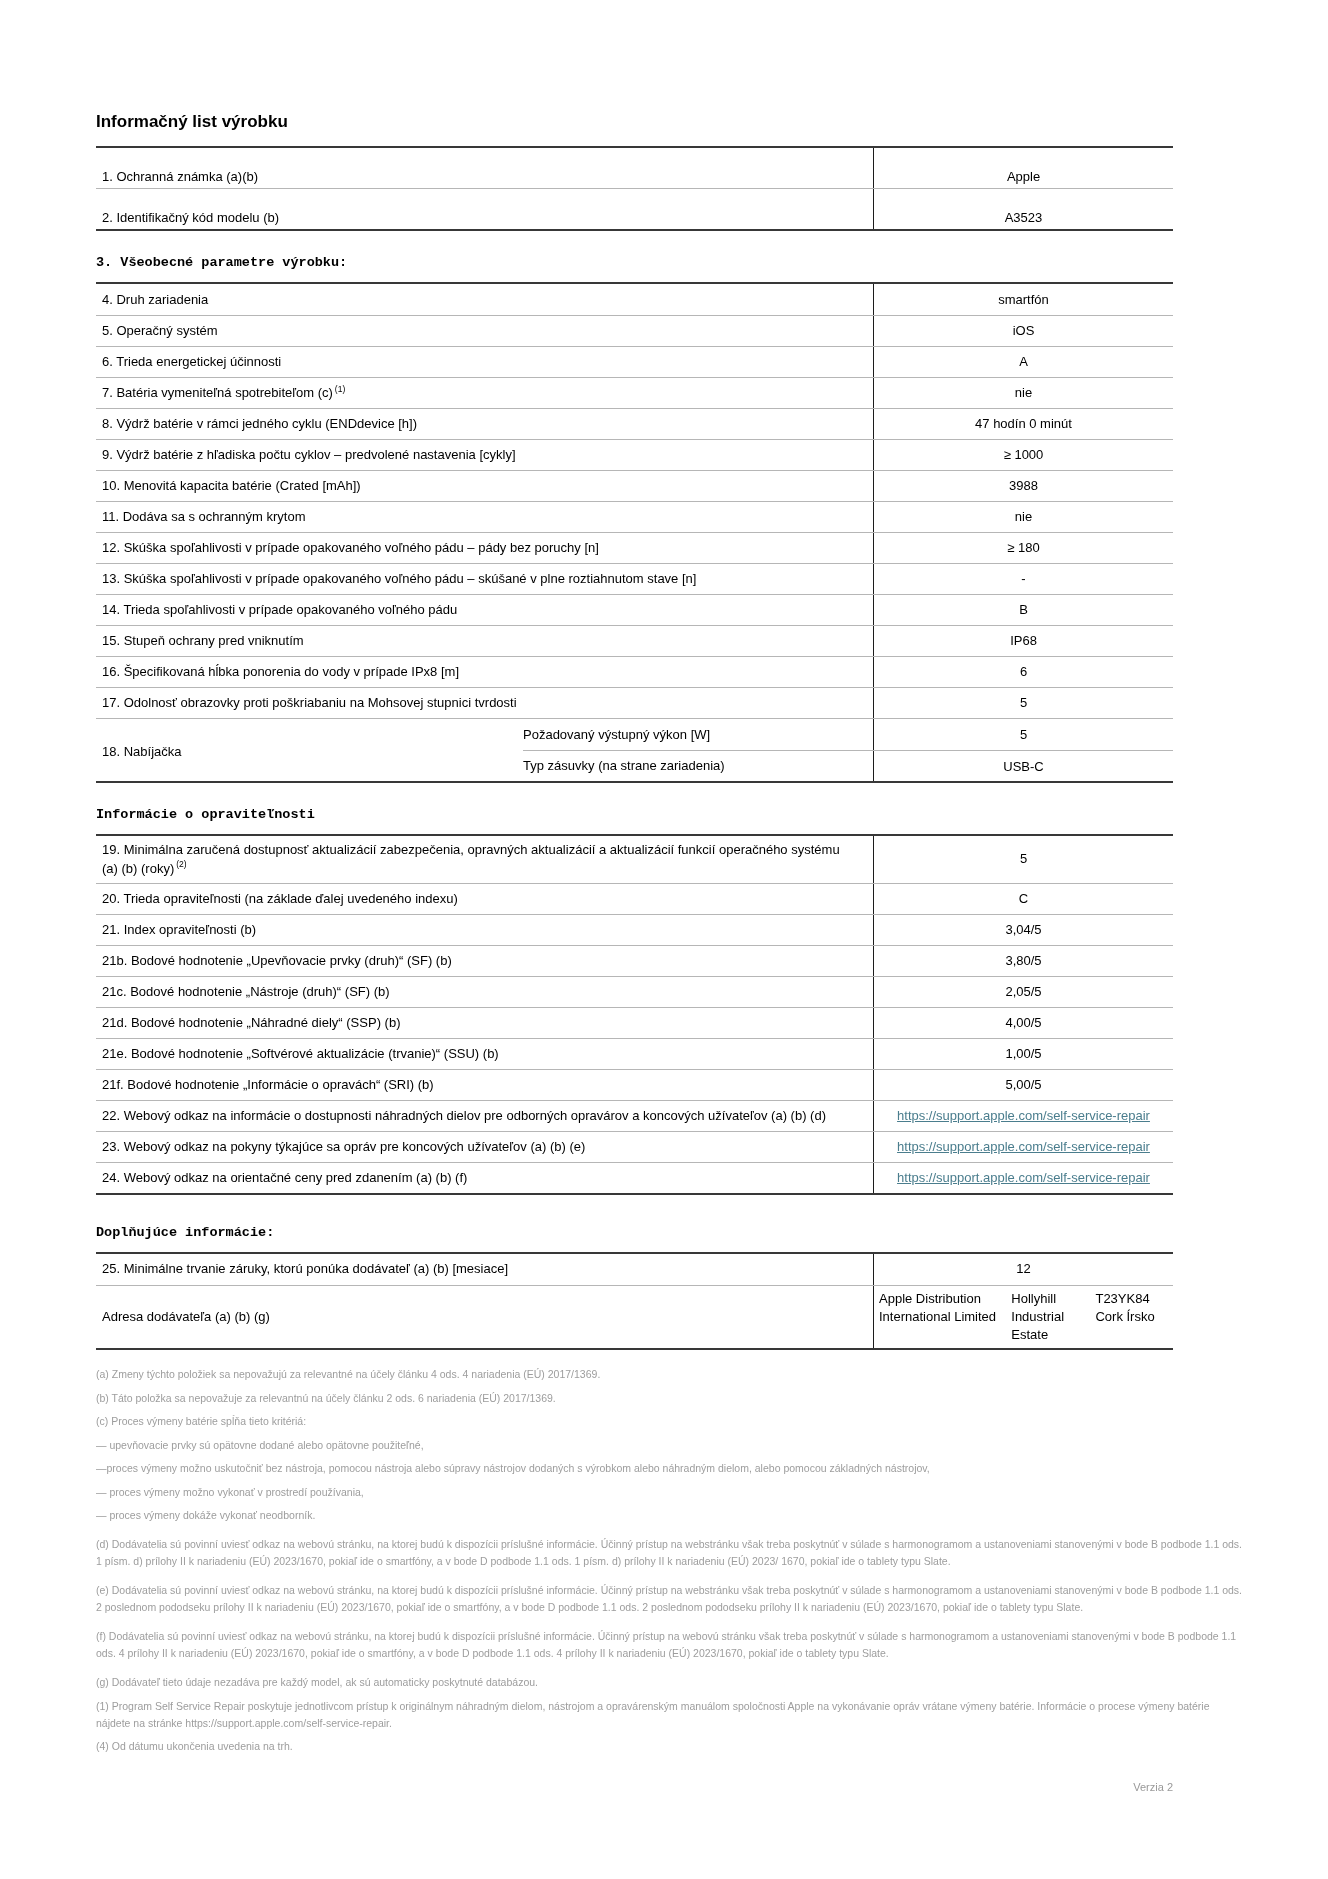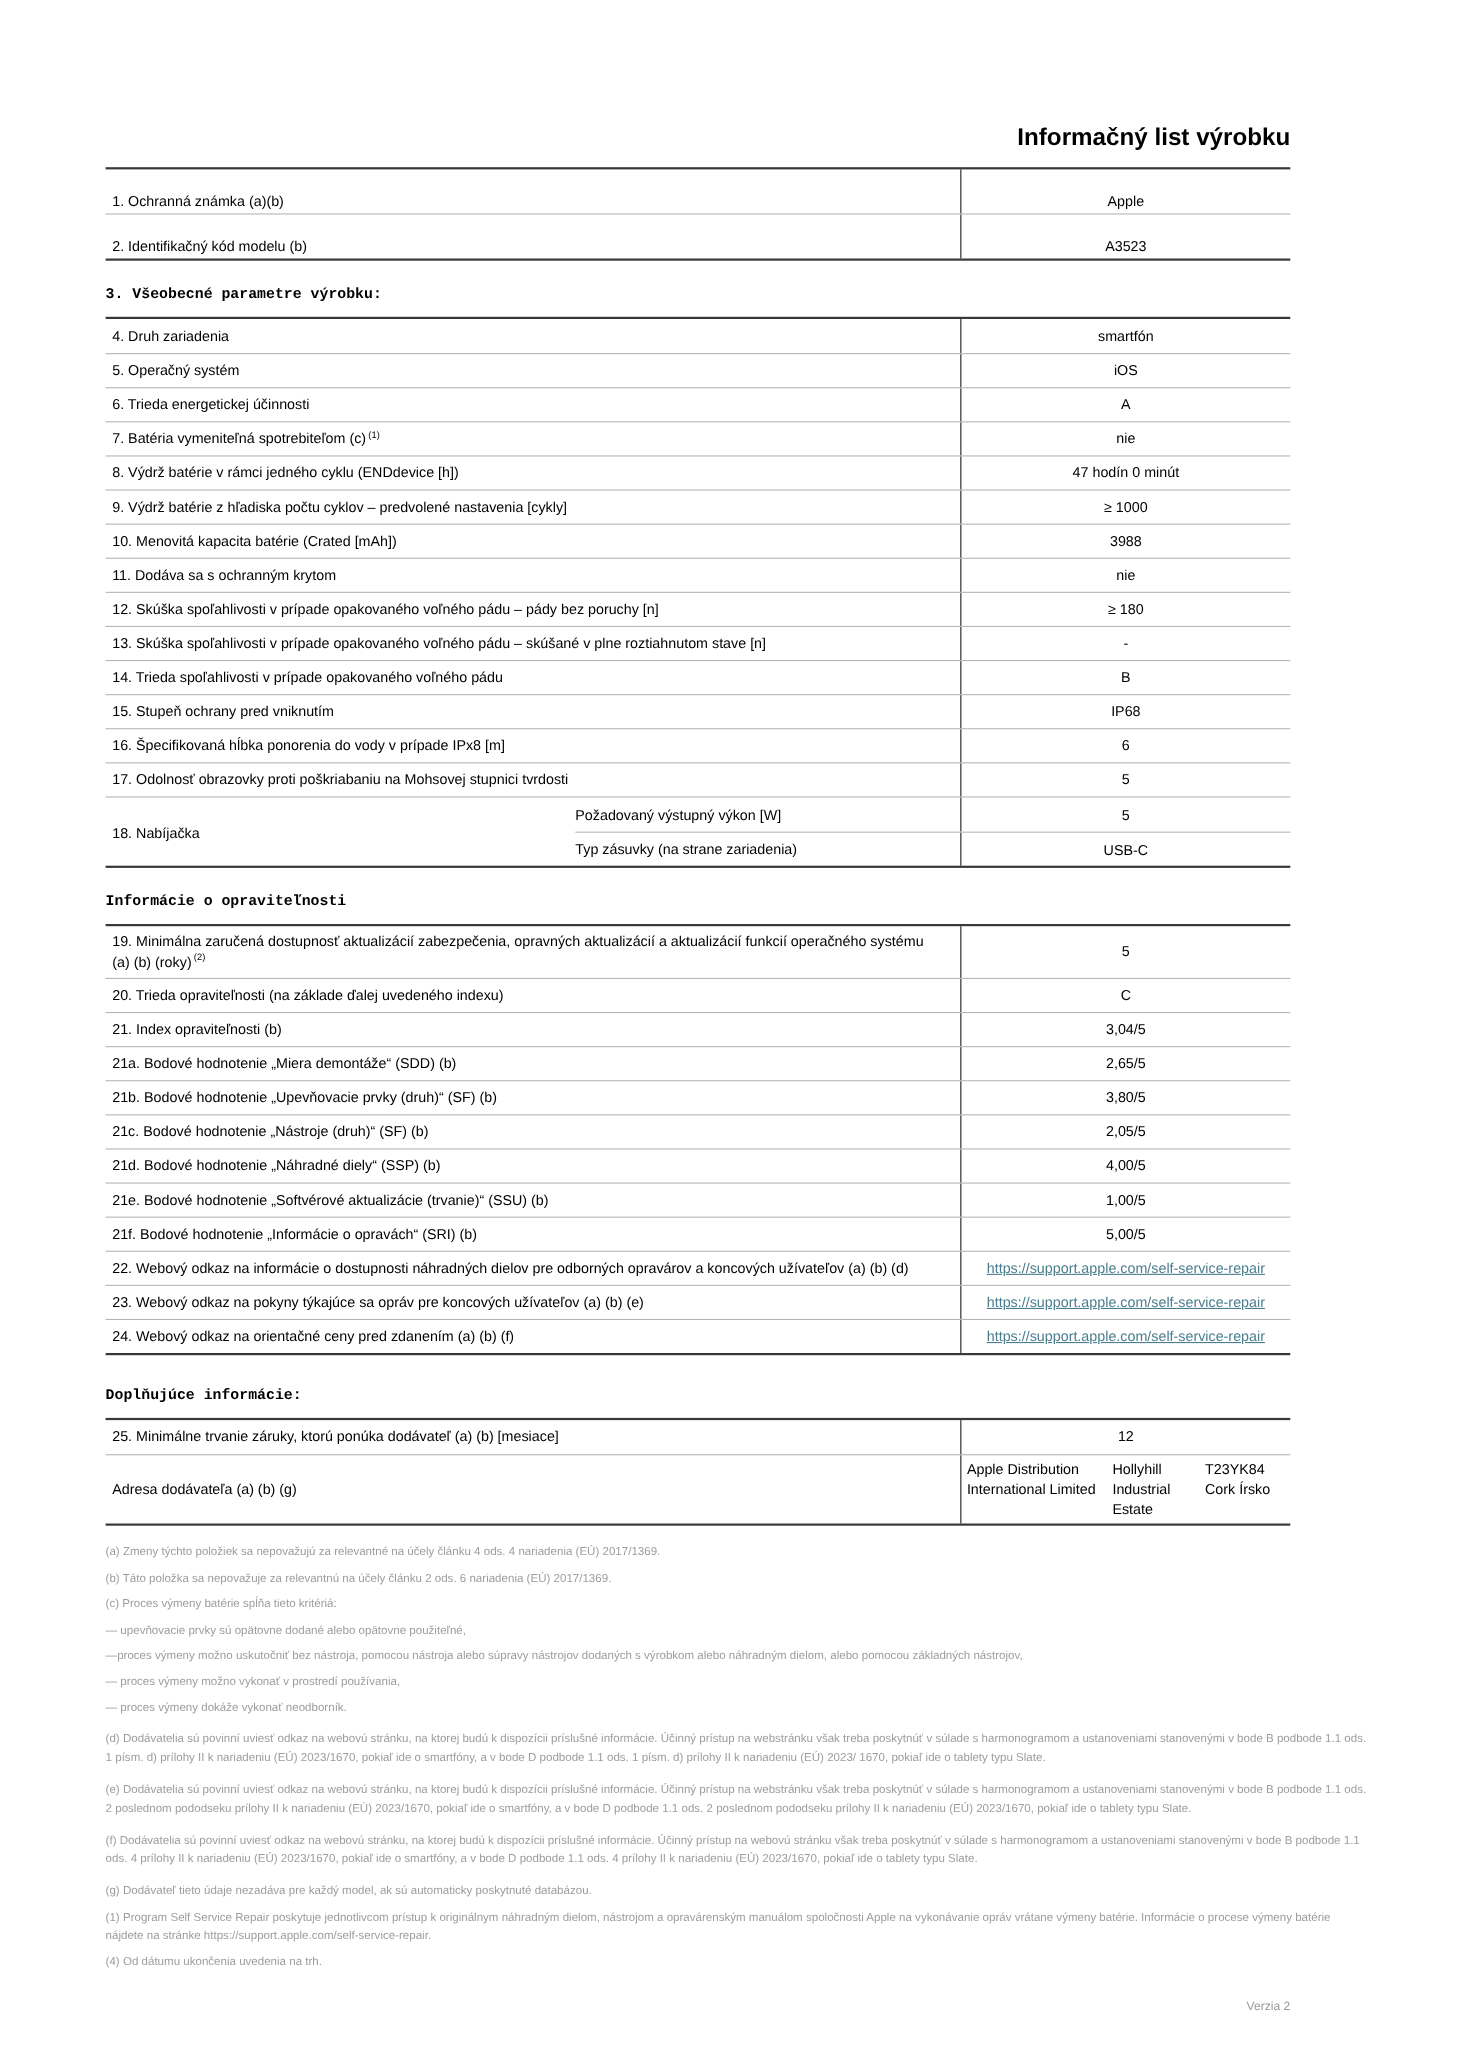--- a/index.html
+++ b/index.html
@@ -3,21 +3,21 @@
 <meta charset="utf-8">
 <style>
   html,body { margin:0; padding:0; background:#ffffff; }
   body {
     width:1328px; height:1879px; position:relative; overflow:hidden;
     font-family:"Liberation Sans", sans-serif; color:#000;
     -webkit-font-smoothing:antialiased;
   }
   .page { padding:112px 0 0 96px; width:1077px; }
 
-  h1.title { font-size:22px; font-weight:700; text-align:right; margin:0 0 14px 0; }
+  h1.title { font-size:17px; font-weight:700; text-align:left; margin:0 0 14px 0; }
 
   h2.sec { font-size:13.5px; font-weight:700; margin:24px 0 12px 0;font-family:Liberation Mono, monospace; }
   h2.sec-add { margin-top:30px; }
 
   .tbl { border-top:2.5px solid #383838; border-bottom:2.5px solid #383838; width:1077px; }
   .row { display:flex; align-items:stretch; min-height:31px; box-sizing:border-box; }
   .tbl-id .row { min-height:21px; }
   .row + .row { border-top:1.5px solid #b6b6b6; }
 
   .cl {
@@ -200,26 +200,20 @@
         <div class="cl">
           <span class="lbl">20. Trieda opraviteľnosti (na základe ďalej uvedeného indexu)</span>
         </div>
         <div class="cv">C</div>
       </div>
       <div class="row">
         <div class="cl">
           <span class="lbl">21. Index opraviteľnosti (b)</span>
         </div>
         <div class="cv">3,04/5</div>
-      </div>
-      <div class="row">
-        <div class="cl">
-          <span class="lbl">21a. Bodové hodnotenie „Miera demontáže“ (SDD) (b)</span>
-        </div>
-        <div class="cv">2,65/5</div>
       </div>
       <div class="row">
         <div class="cl">
           <span class="lbl">21b. Bodové hodnotenie „Upevňovacie prvky (druh)“ (SF) (b)</span>
         </div>
         <div class="cv">3,80/5</div>
       </div>
       <div class="row">
         <div class="cl">
           <span class="lbl">21c. Bodové hodnotenie „Nástroje (druh)“ (SF) (b)</span>

